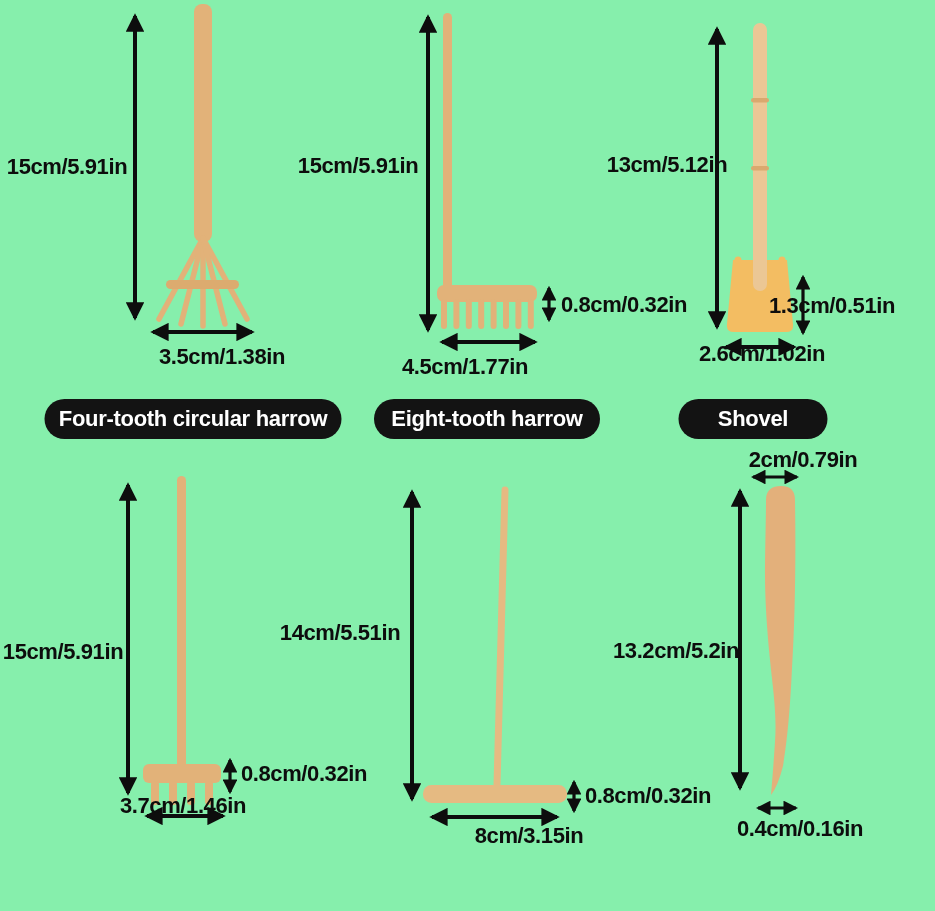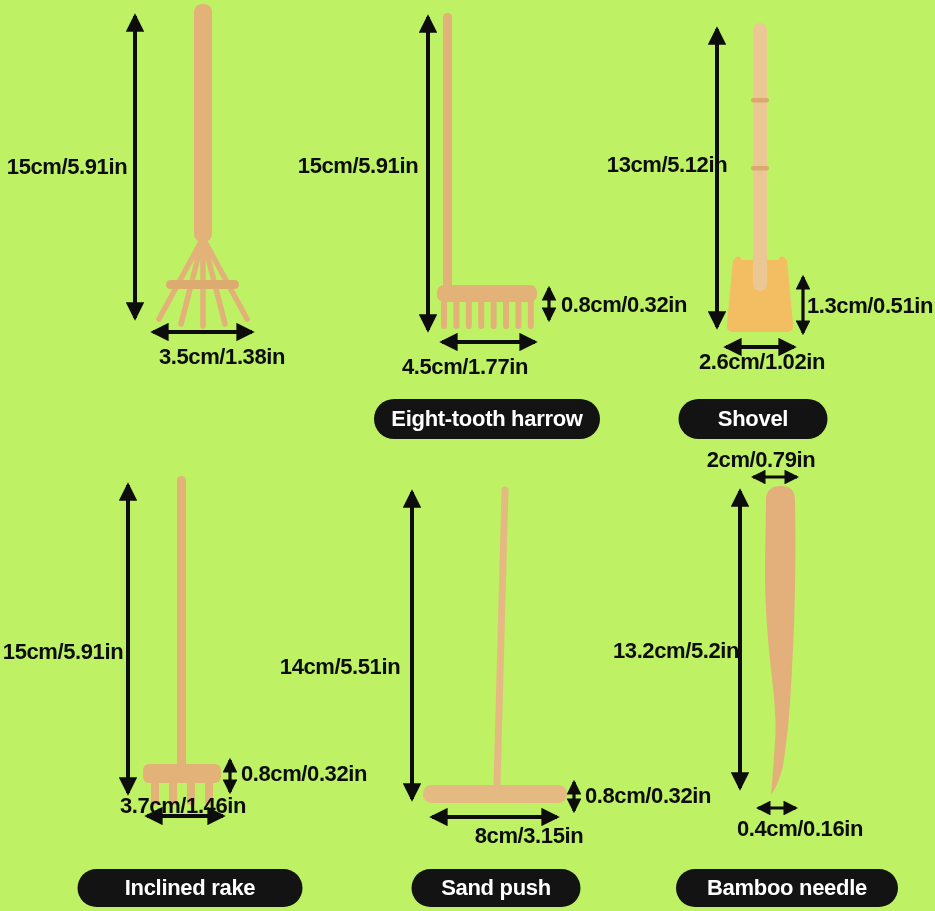--- a/index.html
+++ b/index.html
@@ -1,17 +1,17 @@
 <!DOCTYPE html>
 <html><head>
 <meta charset="utf-8">
 <style>
   html,body{margin:0;padding:0;background:#ffffff;}
   #canvas{
-    position:relative;width:935px;height:911px;background:#bef264;
+    position:relative;width:935px;height:911px;background:#86efac;
     font-family:"Liberation Sans",sans-serif;overflow:hidden;
   }
   #art{position:absolute;left:0;top:0;}
   .dim{
     position:absolute;transform:translate(-50%,-50%);
     font-size:22px;font-weight:700;color:#0d0d0d;
     white-space:nowrap;letter-spacing:-0.4px;
   }
   .pill{
     position:absolute;transform:translate(-50%,-50%);
@@ -118,34 +118,32 @@
   </svg>
 
   <div class="dim" style="left:67px;top:167px">15cm/5.91in</div>
   <div class="dim" style="left:222px;top:357px">3.5cm/1.38in</div>
 
   <div class="dim" style="left:358px;top:166px">15cm/5.91in</div>
   <div class="dim" style="left:624px;top:305px">0.8cm/0.32in</div>
   <div class="dim" style="left:465px;top:367px">4.5cm/1.77in</div>
 
   <div class="dim" style="left:667px;top:165px">13cm/5.12in</div>
-  <div class="dim" style="left:870px;top:306px">1.3cm/0.51in</div>
-  <div class="dim" style="left:762px;top:362px">2.6cm/1.02in</div>
+  <div class="dim" style="left:832px;top:306px">1.3cm/0.51in</div>
+  <div class="dim" style="left:762px;top:354px">2.6cm/1.02in</div>
 
   <div class="dim" style="left:63px;top:652px">15cm/5.91in</div>
   <div class="dim" style="left:304px;top:774px">0.8cm/0.32in</div>
   <div class="dim" style="left:183px;top:806px">3.7cm/1.46in</div>
 
-  <div class="dim" style="left:340px;top:667px">14cm/5.51in</div>
+  <div class="dim" style="left:340px;top:633px">14cm/5.51in</div>
   <div class="dim" style="left:648px;top:796px">0.8cm/0.32in</div>
   <div class="dim" style="left:529px;top:836px">8cm/3.15in</div>
 
-  <div class="dim" style="left:761px;top:460px">2cm/0.79in</div>
+  <div class="dim" style="left:803px;top:460px">2cm/0.79in</div>
   <div class="dim" style="left:676px;top:651px">13.2cm/5.2in</div>
   <div class="dim" style="left:800px;top:829px">0.4cm/0.16in</div>
 
+  <div class="pill" style="left:193px;top:419px;width:297px;height:40px">Four-tooth circular harrow</div>
   <div class="pill" style="left:753px;top:419px;width:149px;height:40px">Shovel</div>
   <div class="pill" style="left:487px;top:419px;width:226px;height:40px">Eight-tooth harrow</div>
-  <div class="pill" style="left:190px;top:888px;width:225px;height:38px">Inclined rake</div>
-  <div class="pill" style="left:496px;top:888px;width:169px;height:38px">Sand push</div>
-  <div class="pill" style="left:787px;top:888px;width:222px;height:38px">Bamboo needle</div>
 
 </div>
 
 </body></html>

